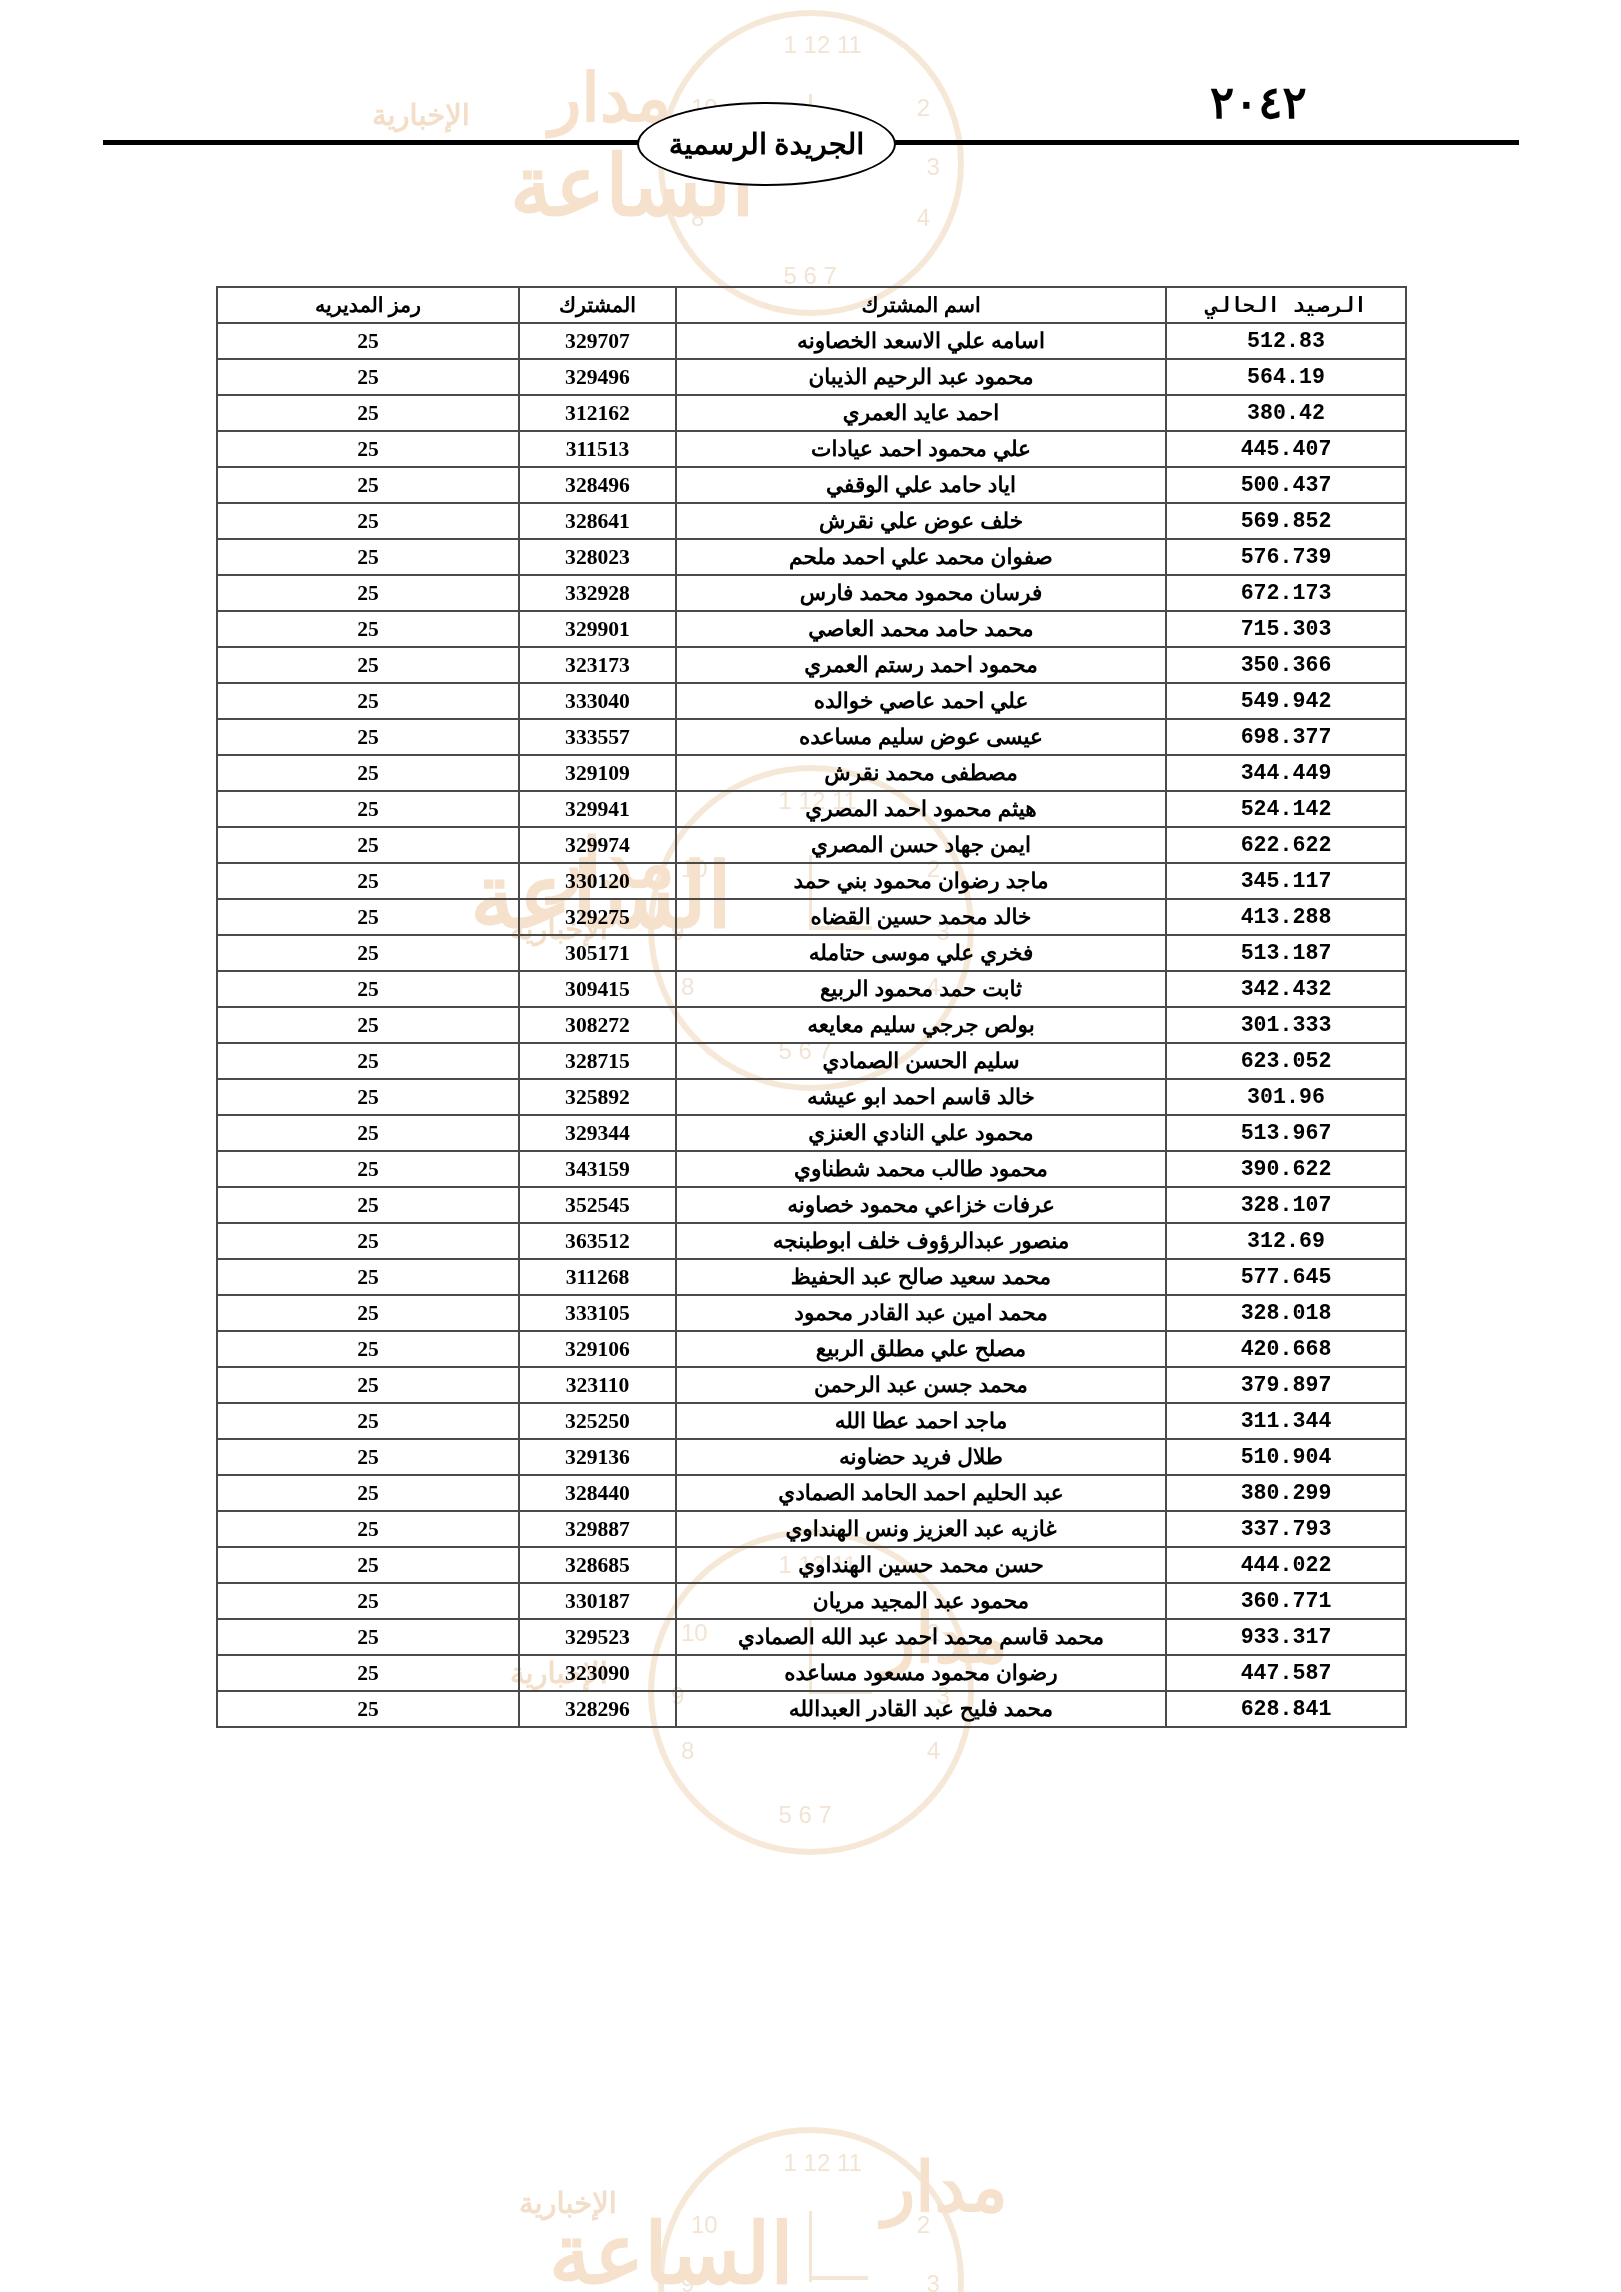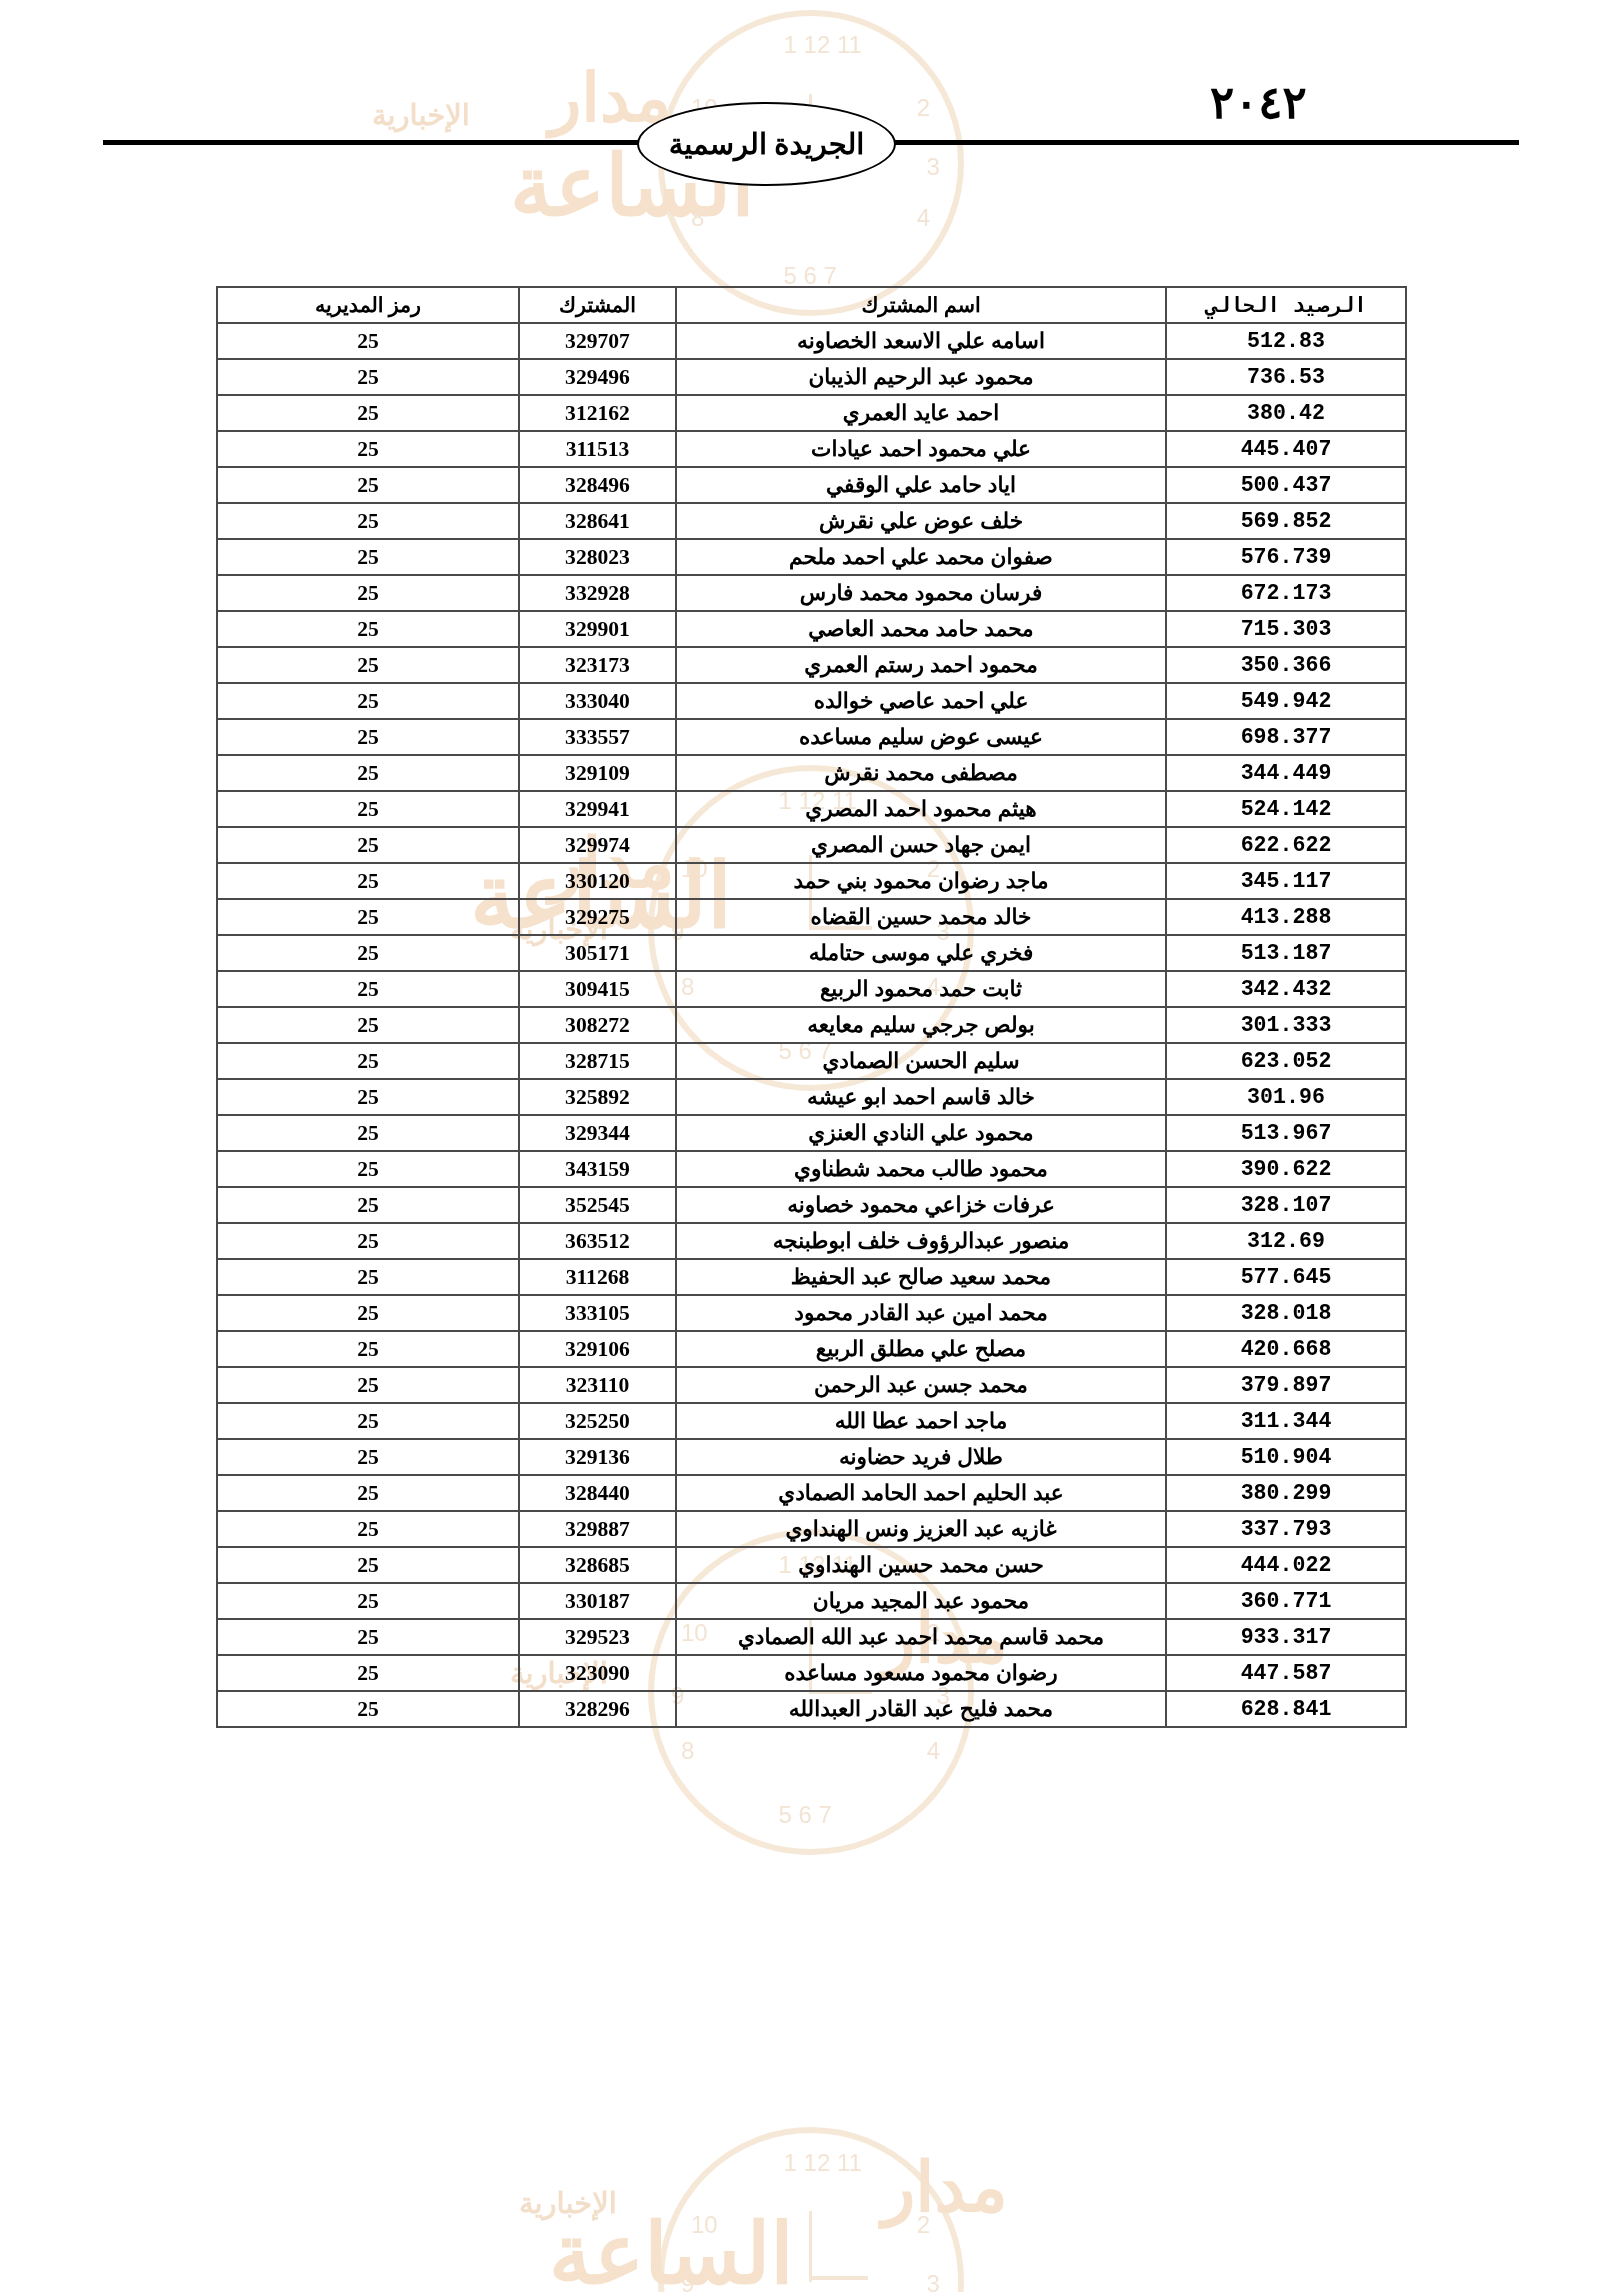--- a/index.html
+++ b/index.html
@@ -233,21 +233,21 @@
       </tr>
     </thead>
     <tbody id="table-body">
         <tr>
           <td class="balance">512.83</td>
           <td class="name">اسامه علي الاسعد الخصاونه</td>
           <td class="subno">329707</td>
           <td class="dir">25</td>
         </tr>
         <tr>
-          <td class="balance">736.53</td>
+          <td class="balance">564.19</td>
           <td class="name">محمود عبد الرحيم الذيبان</td>
           <td class="subno">329496</td>
           <td class="dir">25</td>
         </tr>
         <tr>
           <td class="balance">380.42</td>
           <td class="name">احمد عايد العمري</td>
           <td class="subno">312162</td>
           <td class="dir">25</td>
         </tr>

